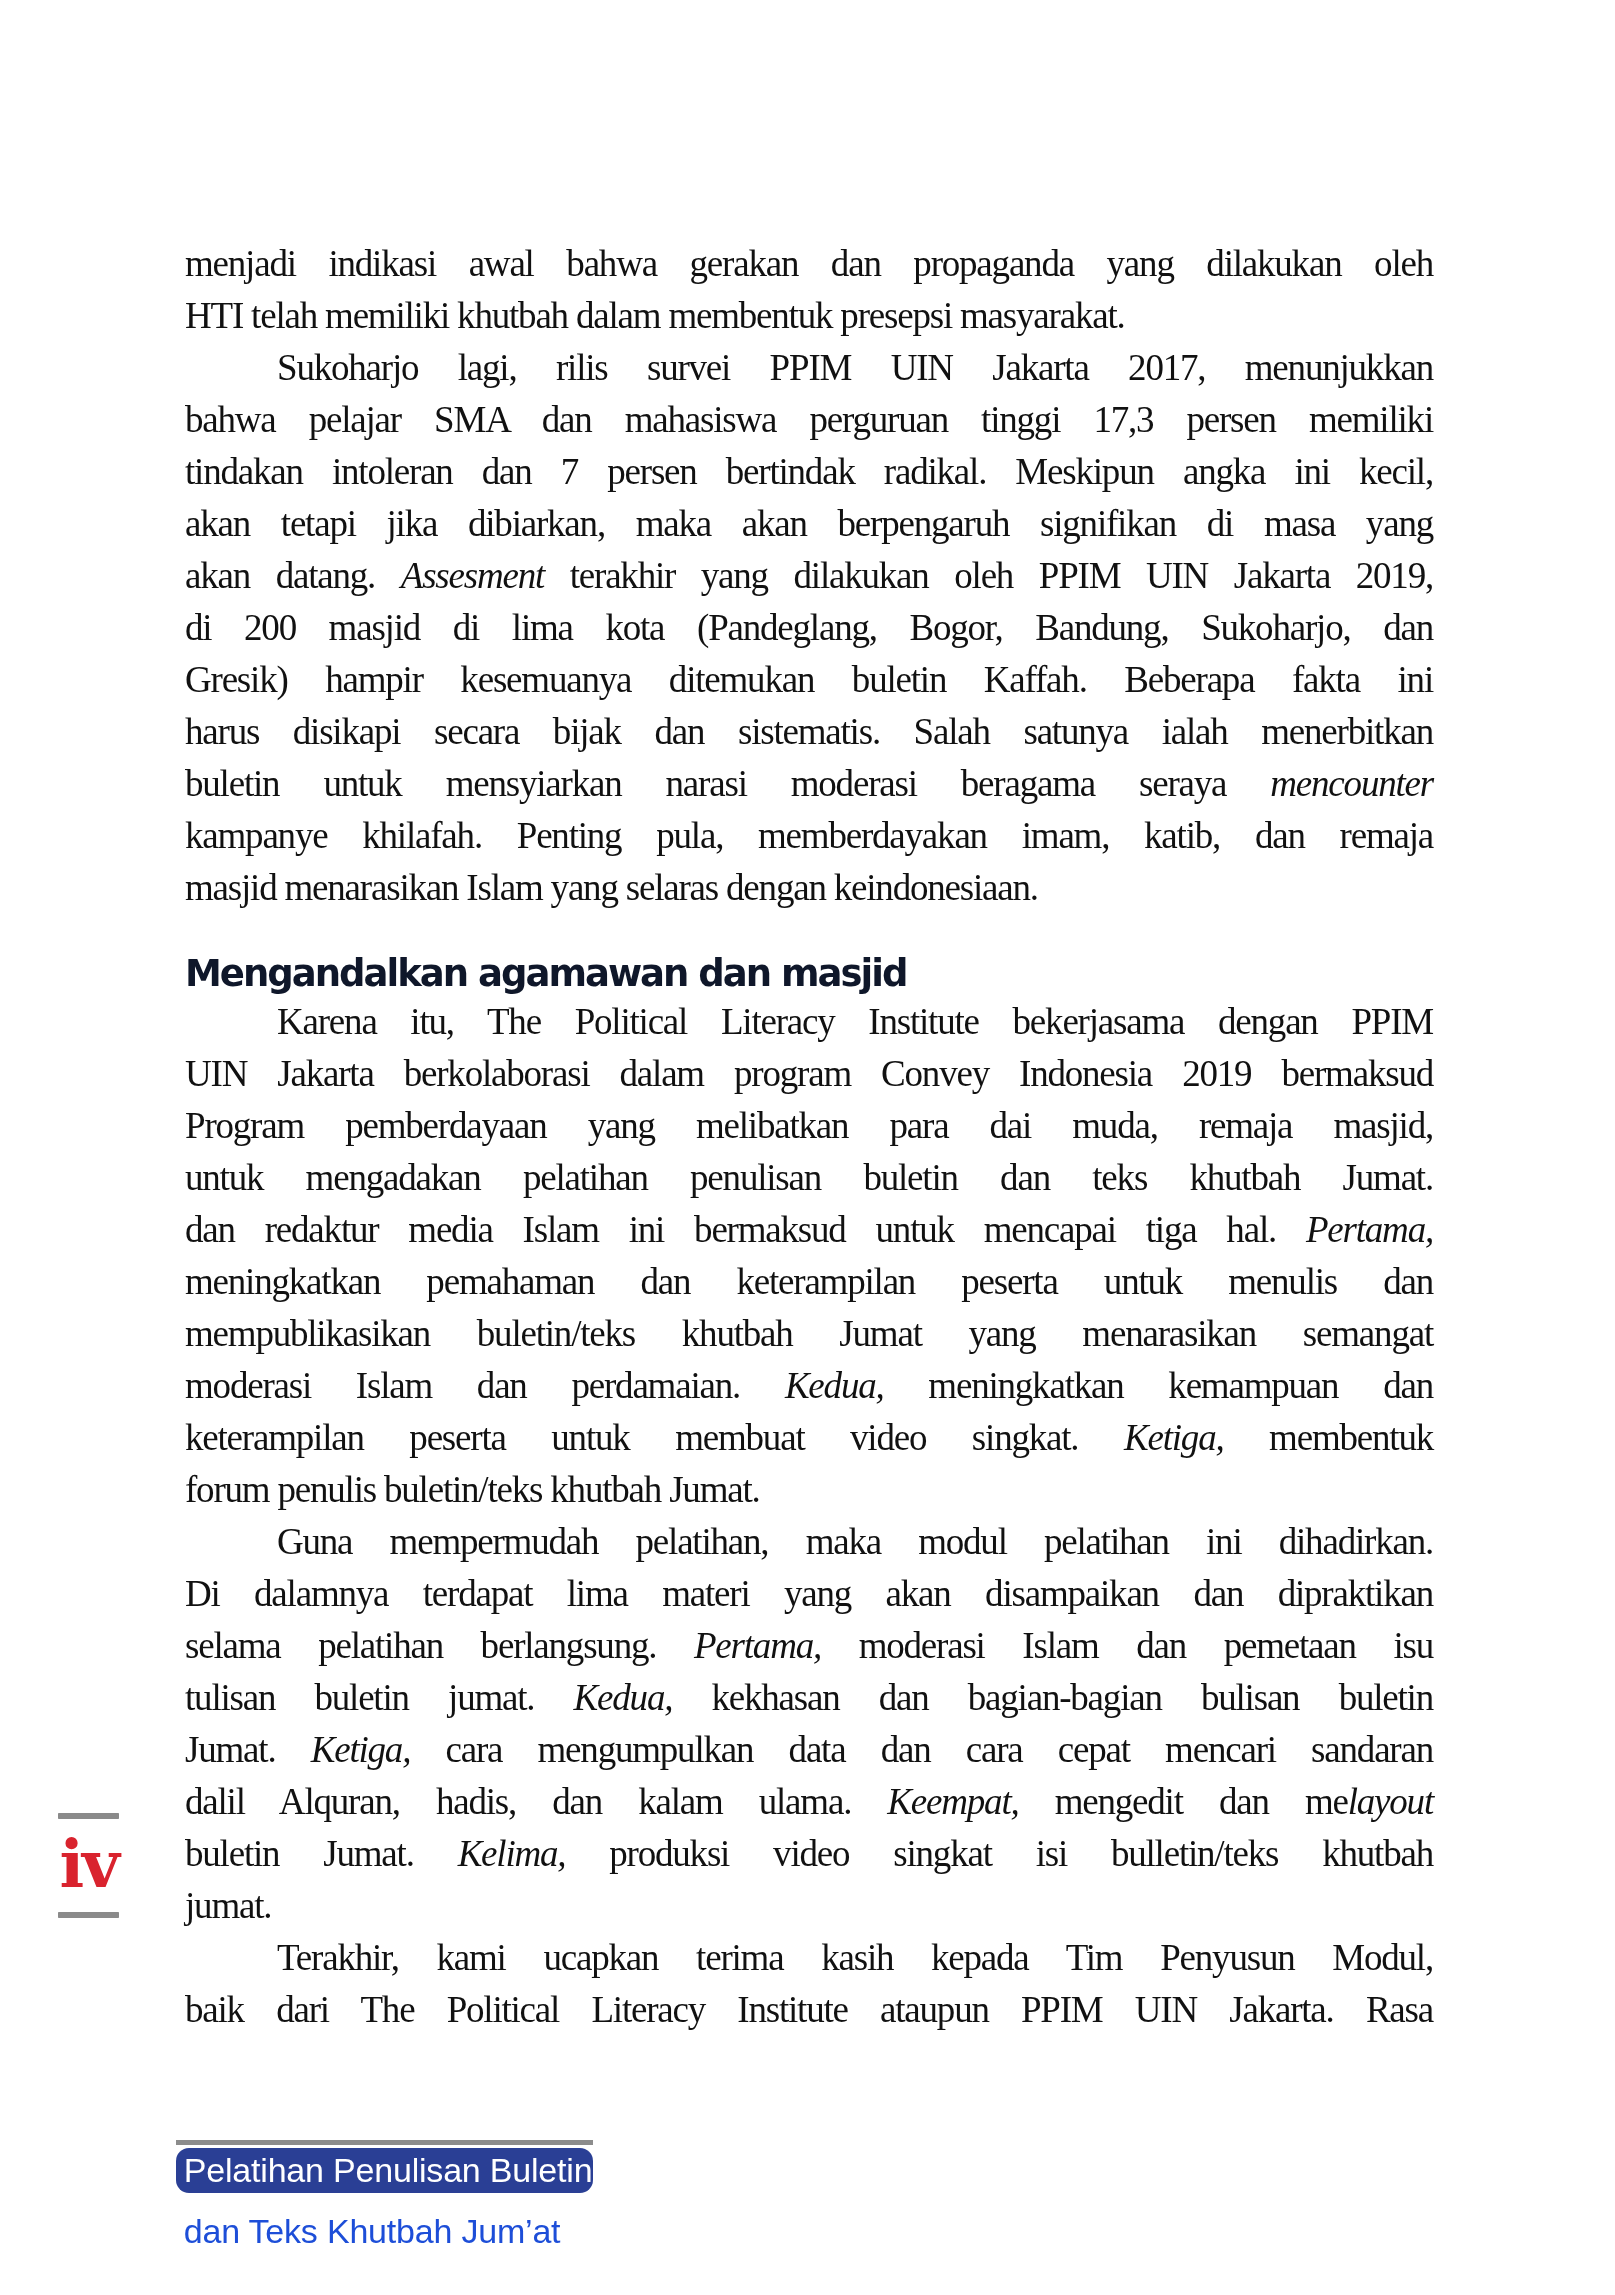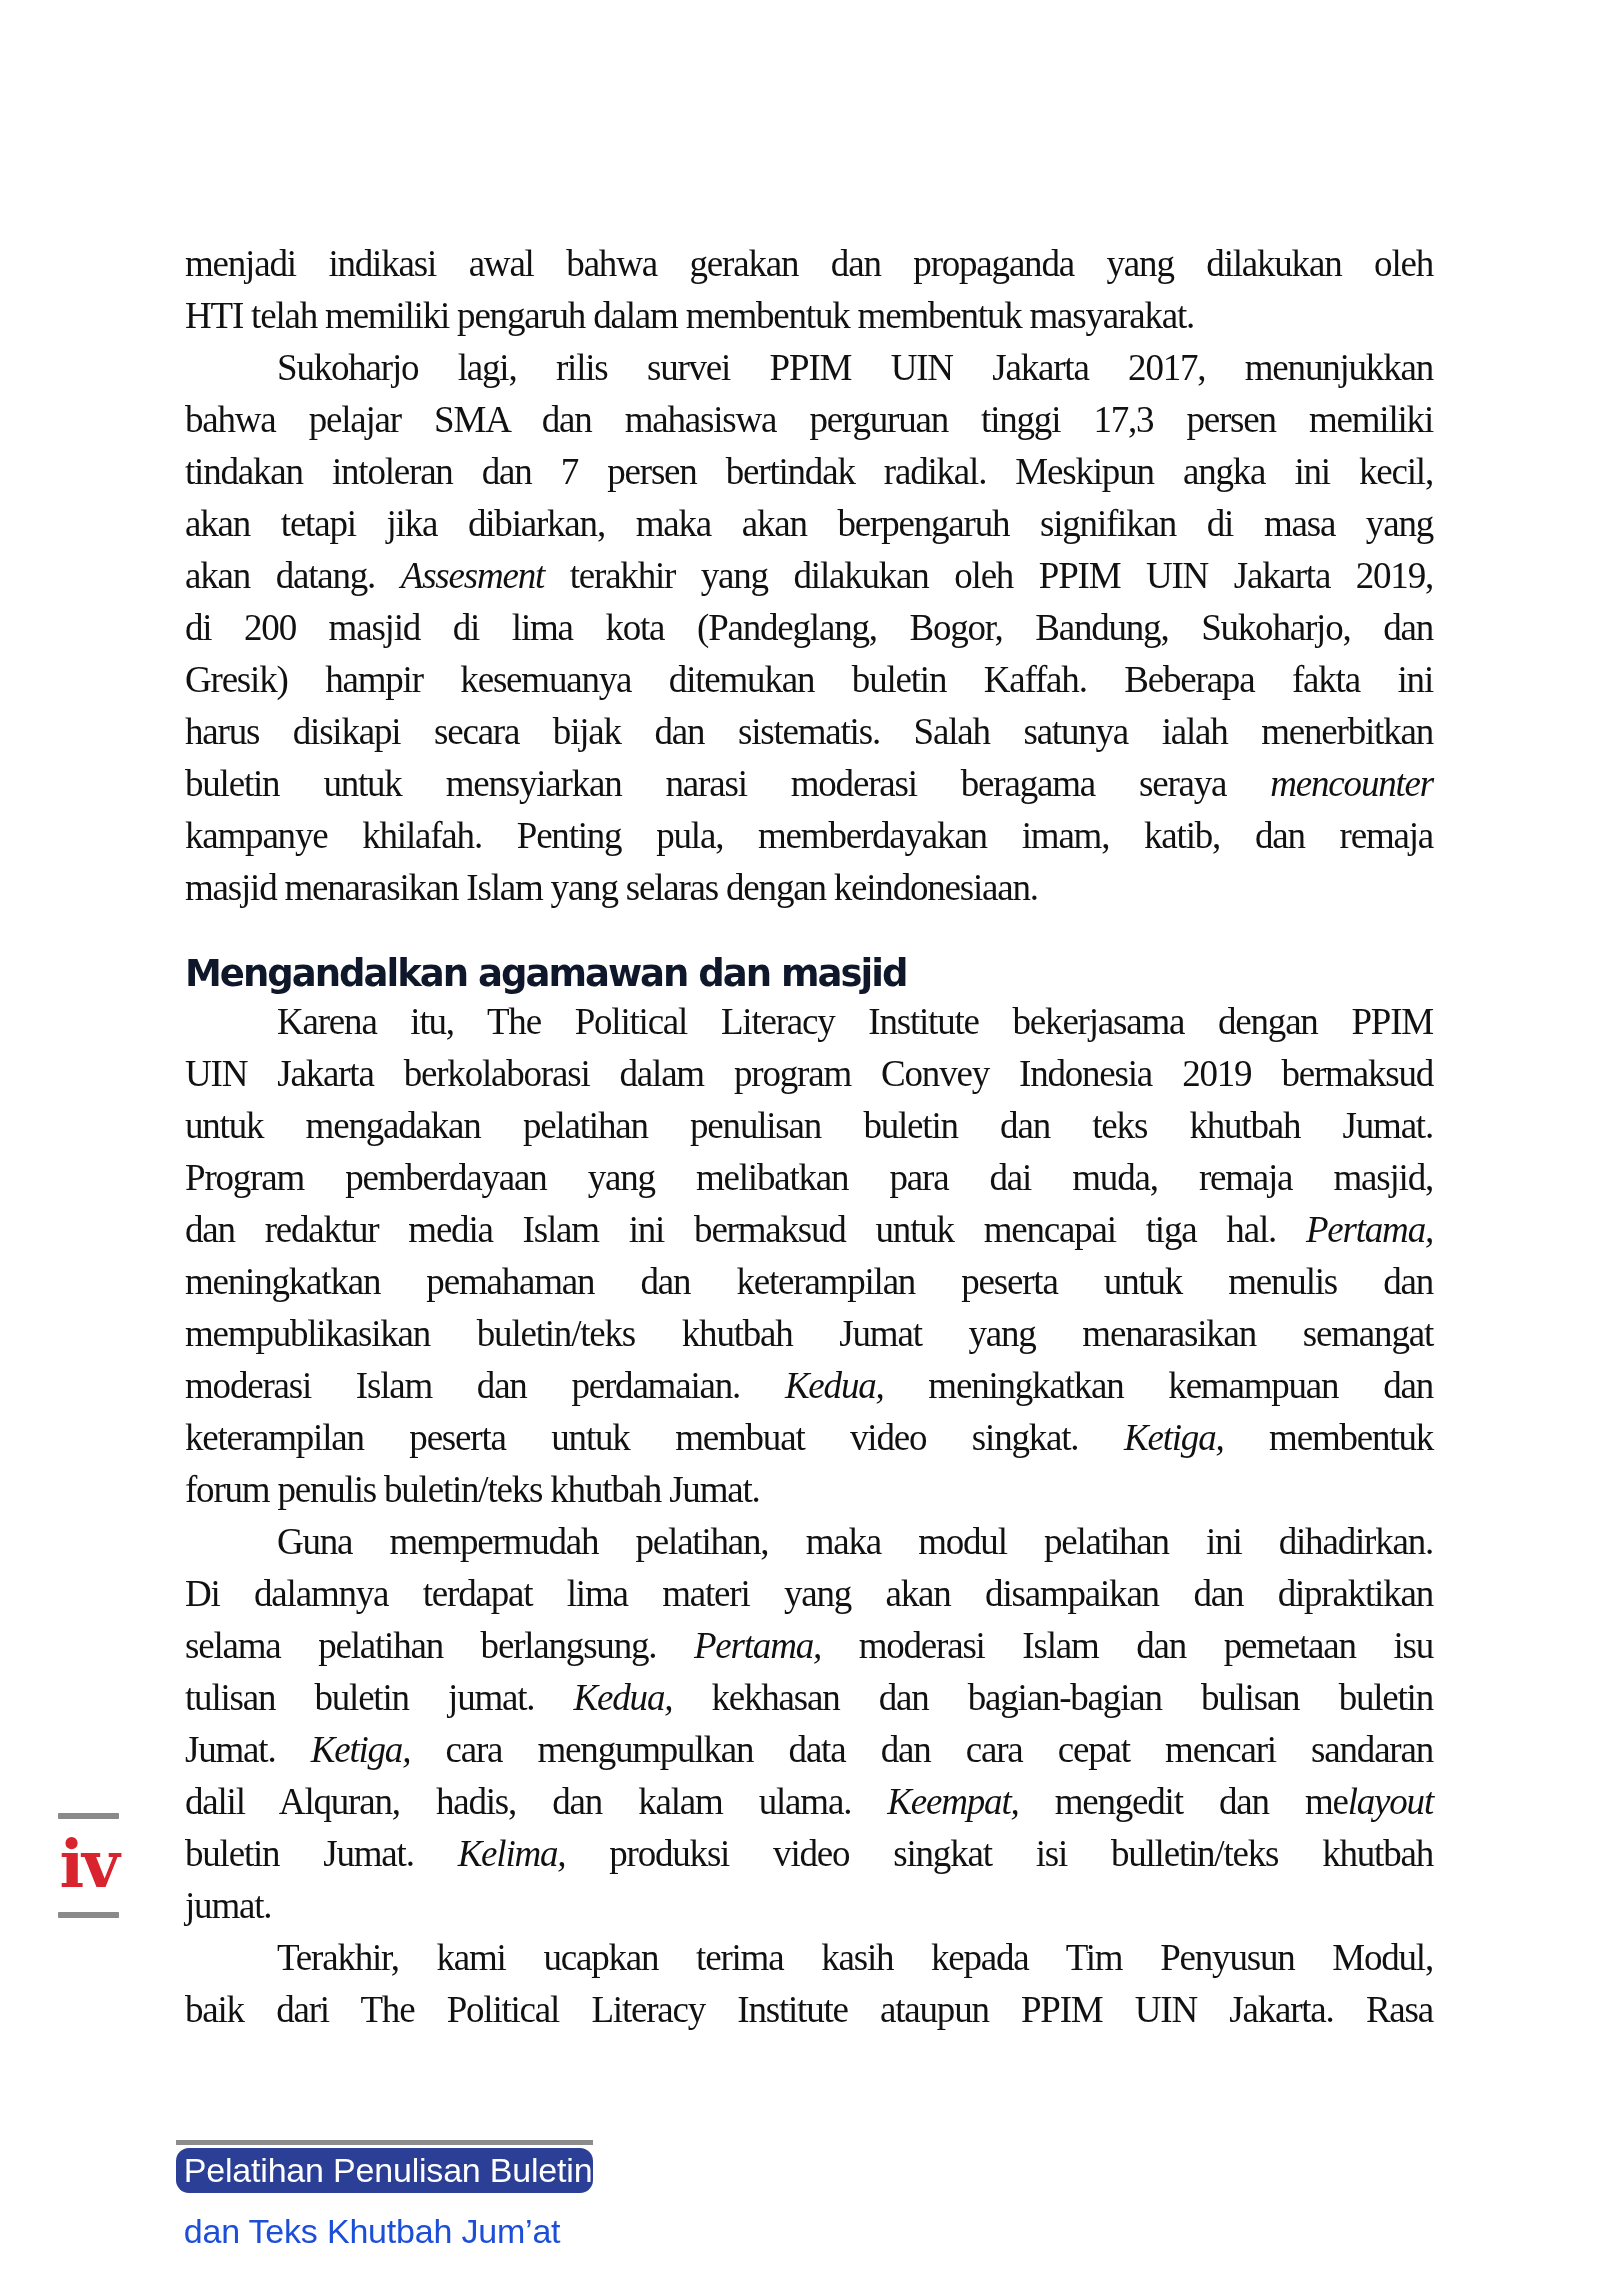--- a/index.html
+++ b/index.html
@@ -132,43 +132,43 @@
 </style>
 </head>
 <body>
 
 <div class="page">
 
   <div class="column">
     <div id="before-heading">
         <div>
           <div class="line"><span class="inner" style="width: 1248px; display: inline-block; padding-left: 0px; transform-origin: left center; transform: scaleX(1); margin-left: 0px; text-align: justify; text-align-last: justify;"><span>menjadi indikasi awal bahwa gerakan dan propaganda yang dilakukan oleh</span></span></div>
-          <div class="line last"><span class="inner" style="width: auto; display: inline-block; padding-left: 0px; transform-origin: left center; transform: scaleX(1); margin-left: 0px;"><span>HTI telah memiliki pengaruh dalam membentuk membentuk masyarakat.</span></span></div>
+          <div class="line last"><span class="inner" style="width: auto; display: inline-block; padding-left: 0px; transform-origin: left center; transform: scaleX(1); margin-left: 0px;"><span>HTI telah memiliki khutbah dalam membentuk presepsi masyarakat.</span></span></div>
         </div>
         <div>
           <div class="line indent"><span class="inner" style="width: 1156px; display: inline-block; padding-left: 0px; transform-origin: left center; transform: scaleX(1); margin-left: 92px; text-align: justify; text-align-last: justify;"><span>Sukoharjo lagi, rilis survei PPIM UIN Jakarta 2017, menunjukkan</span></span></div>
           <div class="line"><span class="inner" style="width: 1248px; display: inline-block; padding-left: 0px; transform-origin: left center; transform: scaleX(1); margin-left: 0px; text-align: justify; text-align-last: justify;"><span>bahwa pelajar SMA dan mahasiswa perguruan tinggi 17,3 persen memiliki</span></span></div>
           <div class="line"><span class="inner" style="width: 1248px; display: inline-block; padding-left: 0px; transform-origin: left center; transform: scaleX(1); margin-left: 0px; text-align: justify; text-align-last: justify;"><span>tindakan intoleran dan 7 persen bertindak radikal. Meskipun angka ini kecil,</span></span></div>
           <div class="line"><span class="inner" style="width: 1248px; display: inline-block; padding-left: 0px; transform-origin: left center; transform: scaleX(1); margin-left: 0px; text-align: justify; text-align-last: justify;"><span>akan tetapi jika dibiarkan, maka akan berpengaruh signifikan di masa yang</span></span></div>
           <div class="line"><span class="inner" style="width: 1248px; display: inline-block; padding-left: 0px; transform-origin: left center; transform: scaleX(1); margin-left: 0px; text-align: justify; text-align-last: justify;"><span>akan datang. </span><em>Assesment</em><span> terakhir yang dilakukan oleh PPIM UIN Jakarta 2019,</span></span></div>
           <div class="line"><span class="inner" style="width: 1248px; display: inline-block; padding-left: 0px; transform-origin: left center; transform: scaleX(1); margin-left: 0px; text-align: justify; text-align-last: justify;"><span>di 200 masjid di lima kota (Pandeglang, Bogor, Bandung, Sukoharjo, dan</span></span></div>
           <div class="line"><span class="inner" style="width: 1248px; display: inline-block; padding-left: 0px; transform-origin: left center; transform: scaleX(1); margin-left: 0px; text-align: justify; text-align-last: justify;"><span>Gresik) hampir kesemuanya ditemukan buletin Kaffah. Beberapa fakta ini</span></span></div>
           <div class="line"><span class="inner" style="width: 1248px; display: inline-block; padding-left: 0px; transform-origin: left center; transform: scaleX(1); margin-left: 0px; text-align: justify; text-align-last: justify;"><span>harus disikapi secara bijak dan sistematis. Salah satunya ialah menerbitkan</span></span></div>
           <div class="line"><span class="inner" style="width: 1248px; display: inline-block; padding-left: 0px; transform-origin: left center; transform: scaleX(1); margin-left: 0px; text-align: justify; text-align-last: justify;"><span>buletin untuk mensyiarkan narasi moderasi beragama seraya </span><em>mencounter</em></span></div>
           <div class="line"><span class="inner" style="width: 1248px; display: inline-block; padding-left: 0px; transform-origin: left center; transform: scaleX(1); margin-left: 0px; text-align: justify; text-align-last: justify;"><span>kampanye khilafah. Penting pula, memberdayakan imam, katib, dan remaja</span></span></div>
           <div class="line last"><span class="inner" style="width: auto; display: inline-block; padding-left: 0px; transform-origin: left center; transform: scaleX(1); margin-left: 0px;"><span>masjid menarasikan Islam yang selaras dengan keindonesiaan.</span></span></div>
         </div>
       </div>
     <div class="heading">Mengandalkan agamawan dan masjid</div>
     <div id="after-heading">
         <div>
           <div class="line indent"><span class="inner" style="width: 1156px; display: inline-block; padding-left: 0px; transform-origin: left center; transform: scaleX(1); margin-left: 92px; text-align: justify; text-align-last: justify;"><span>Karena itu, The Political Literacy Institute bekerjasama dengan PPIM</span></span></div>
           <div class="line"><span class="inner" style="width: 1248px; display: inline-block; padding-left: 0px; transform-origin: left center; transform: scaleX(1); margin-left: 0px; text-align: justify; text-align-last: justify;"><span>UIN Jakarta berkolaborasi dalam program Convey Indonesia 2019 bermaksud</span></span></div>
+          <div class="line"><span class="inner" style="width: 1248px; display: inline-block; padding-left: 0px; transform-origin: left center; transform: scaleX(1); margin-left: 0px; text-align: justify; text-align-last: justify;"><span>Program pemberdayaan yang melibatkan para dai muda, remaja masjid,</span></span></div>
           <div class="line"><span class="inner" style="width: 1248px; display: inline-block; padding-left: 0px; transform-origin: left center; transform: scaleX(1); margin-left: 0px; text-align: justify; text-align-last: justify;"><span>untuk mengadakan pelatihan penulisan buletin dan teks khutbah Jumat.</span></span></div>
-          <div class="line"><span class="inner" style="width: 1248px; display: inline-block; padding-left: 0px; transform-origin: left center; transform: scaleX(1); margin-left: 0px; text-align: justify; text-align-last: justify;"><span>Program pemberdayaan yang melibatkan para dai muda, remaja masjid,</span></span></div>
           <div class="line"><span class="inner" style="width: 1248px; display: inline-block; padding-left: 0px; transform-origin: left center; transform: scaleX(1); margin-left: 0px; text-align: justify; text-align-last: justify;"><span>dan redaktur media Islam ini bermaksud untuk mencapai tiga hal. </span><em>Pertama,</em></span></div>
           <div class="line"><span class="inner" style="width: 1248px; display: inline-block; padding-left: 0px; transform-origin: left center; transform: scaleX(1); margin-left: 0px; text-align: justify; text-align-last: justify;"><span>meningkatkan pemahaman dan keterampilan peserta untuk menulis dan</span></span></div>
           <div class="line"><span class="inner" style="width: 1248px; display: inline-block; padding-left: 0px; transform-origin: left center; transform: scaleX(1); margin-left: 0px; text-align: justify; text-align-last: justify;"><span>mempublikasikan buletin/teks khutbah Jumat yang menarasikan semangat</span></span></div>
           <div class="line"><span class="inner" style="width: 1248px; display: inline-block; padding-left: 0px; transform-origin: left center; transform: scaleX(1); margin-left: 0px; text-align: justify; text-align-last: justify;"><span>moderasi Islam dan perdamaian. </span><em>Kedua,</em><span> meningkatkan kemampuan dan</span></span></div>
           <div class="line"><span class="inner" style="width: 1248px; display: inline-block; padding-left: 0px; transform-origin: left center; transform: scaleX(1); margin-left: 0px; text-align: justify; text-align-last: justify;"><span>keterampilan peserta untuk membuat video singkat. </span><em>Ketiga,</em><span> membentuk</span></span></div>
           <div class="line last"><span class="inner" style="width: auto; display: inline-block; padding-left: 0px; transform-origin: left center; transform: scaleX(1); margin-left: 0px;"><span>forum penulis buletin/teks khutbah Jumat.</span></span></div>
         </div>
         <div>
           <div class="line indent"><span class="inner" style="width: 1156px; display: inline-block; padding-left: 0px; transform-origin: left center; transform: scaleX(1); margin-left: 92px; text-align: justify; text-align-last: justify;"><span>Guna mempermudah pelatihan, maka modul pelatihan ini dihadirkan.</span></span></div>
           <div class="line"><span class="inner" style="width: 1248px; display: inline-block; padding-left: 0px; transform-origin: left center; transform: scaleX(1); margin-left: 0px; text-align: justify; text-align-last: justify;"><span>Di dalamnya terdapat lima materi yang akan disampaikan dan dipraktikan</span></span></div>

